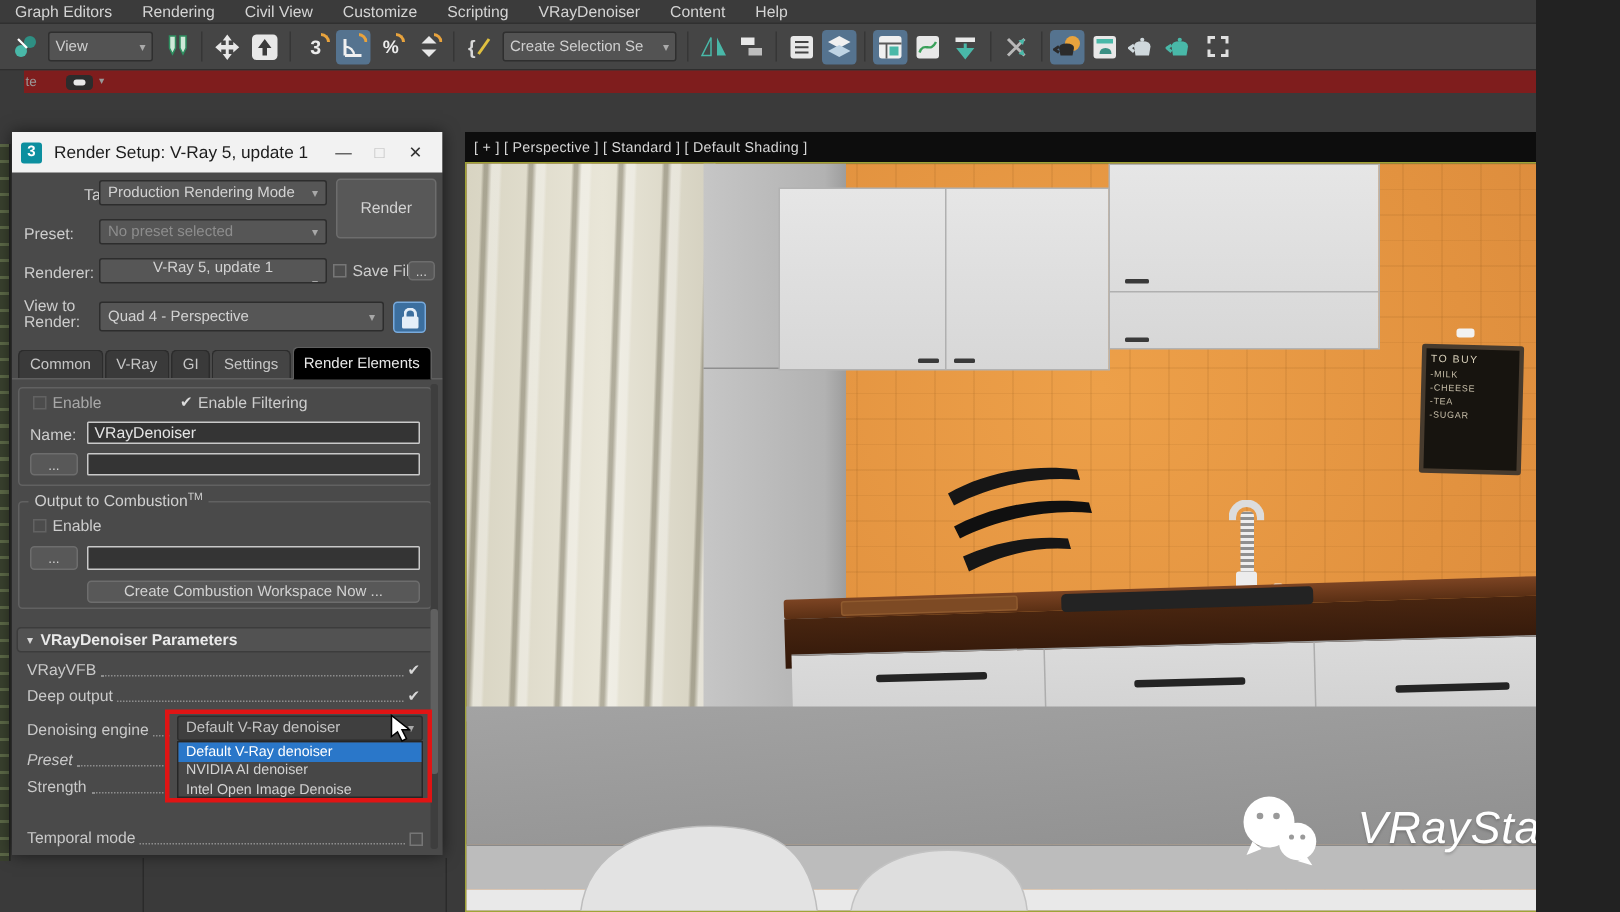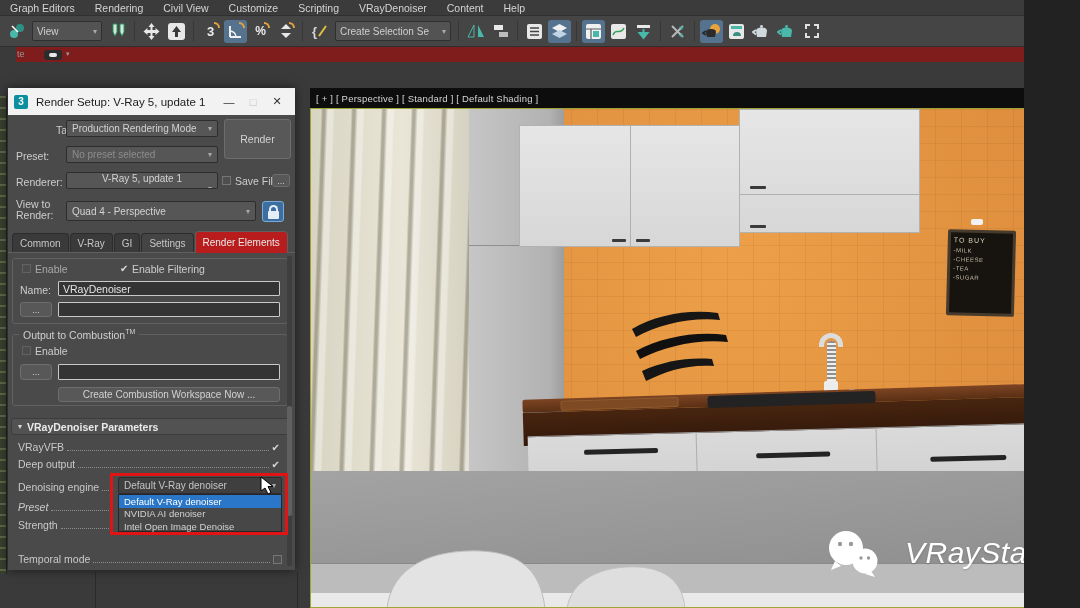--- a/index.html
+++ b/index.html
@@ -119,21 +119,21 @@
   .lockbtn { position:absolute; left:254px; top:113px; width:22px; height:21px; background:#3c6f9f;
     border:1px solid #78aadc; border-radius:3px;}
   .lockbtn .shk { position:absolute; left:6px; top:3px; width:9px; height:7px;
     border:2px solid #e4eef8; border-bottom:none; border-radius:5px 5px 0 0;}
   .lockbtn .bod { position:absolute; left:5px; top:9px; width:11px; height:8px; background:#e4eef8; border-radius:1px;}
   .tabs { position:absolute; left:4px; top:144px; height:21px; display:flex; align-items:flex-end;}
   .tab { height:20px; display:flex; align-items:center; justify-content:center; font-size:10px;
     color:#c6c6c6; background:#3a3a3a; border:1px solid #2c2c2c; border-bottom:none;
     border-radius:4px 4px 0 0; margin-right:1px; padding:0 7px; white-space:nowrap;}
   .tab.mid { background:#444; }
-  .tab.active { background:#b91c1c; color:#e9e9e9; height:22px; border-color:#5f5f5f; z-index:3;}
+  .tab.active { background:#000000; color:#e9e9e9; height:22px; border-color:#5f5f5f; z-index:3;}
   .panel { position:absolute; left:0; top:164px; width:287px; height:318px; background:#4a4a4a;
     border-top:1px solid #5f5f5f;}
   .grp { position:absolute; border:1px solid #616161; border-radius:3px;}
   .grp-title { position:absolute; top:-7px; left:6px; background:#4a4a4a; padding:0 4px;
     font-size:10.5px; color:#d0d0d0; white-space:nowrap;}
   .grp-title sup { font-size:7px; }
   .field { position:absolute; background:#343434; border:1px solid #c9c9c9; border-radius:1px;
     font-size:10.5px; color:#e4e4e4; display:flex; align-items:center; padding:0 4px; white-space:nowrap;}
   .rollout { position:absolute; left:3px; top:330px; width:280px; height:17px; background:#525252;
     border:1px solid #3c3c3c; border-radius:3px; display:flex; align-items:center; padding:0 6px;}

